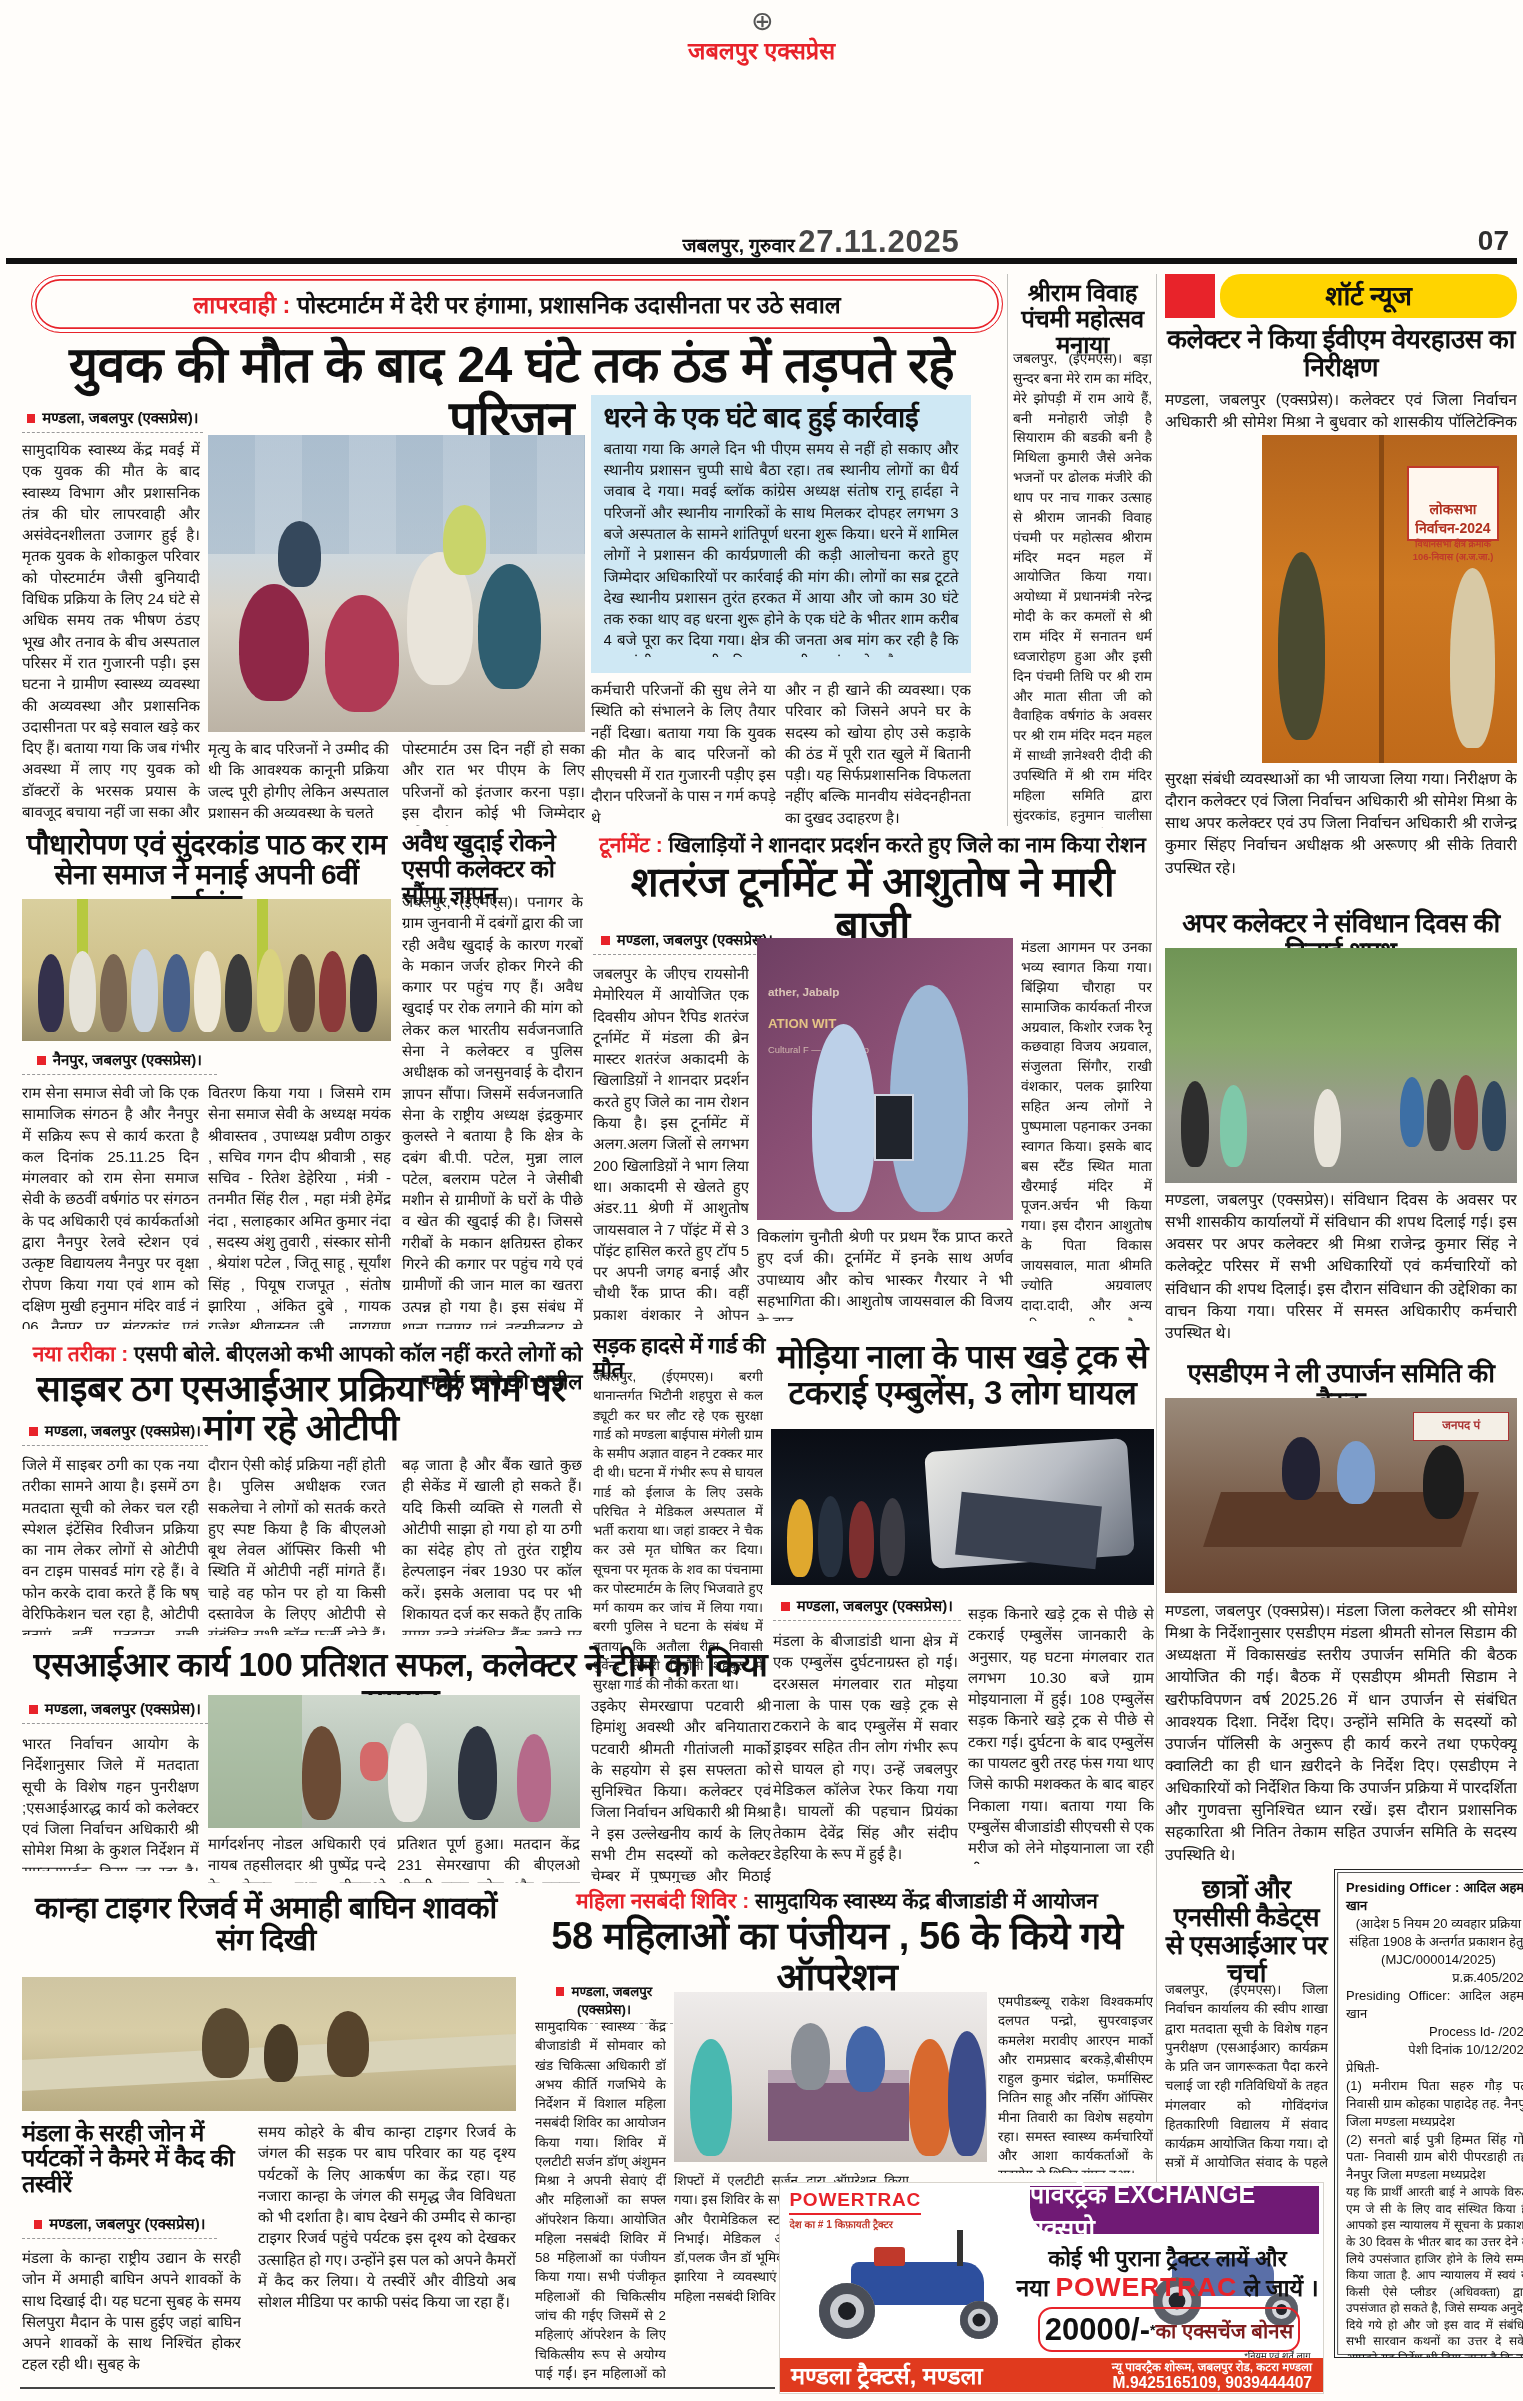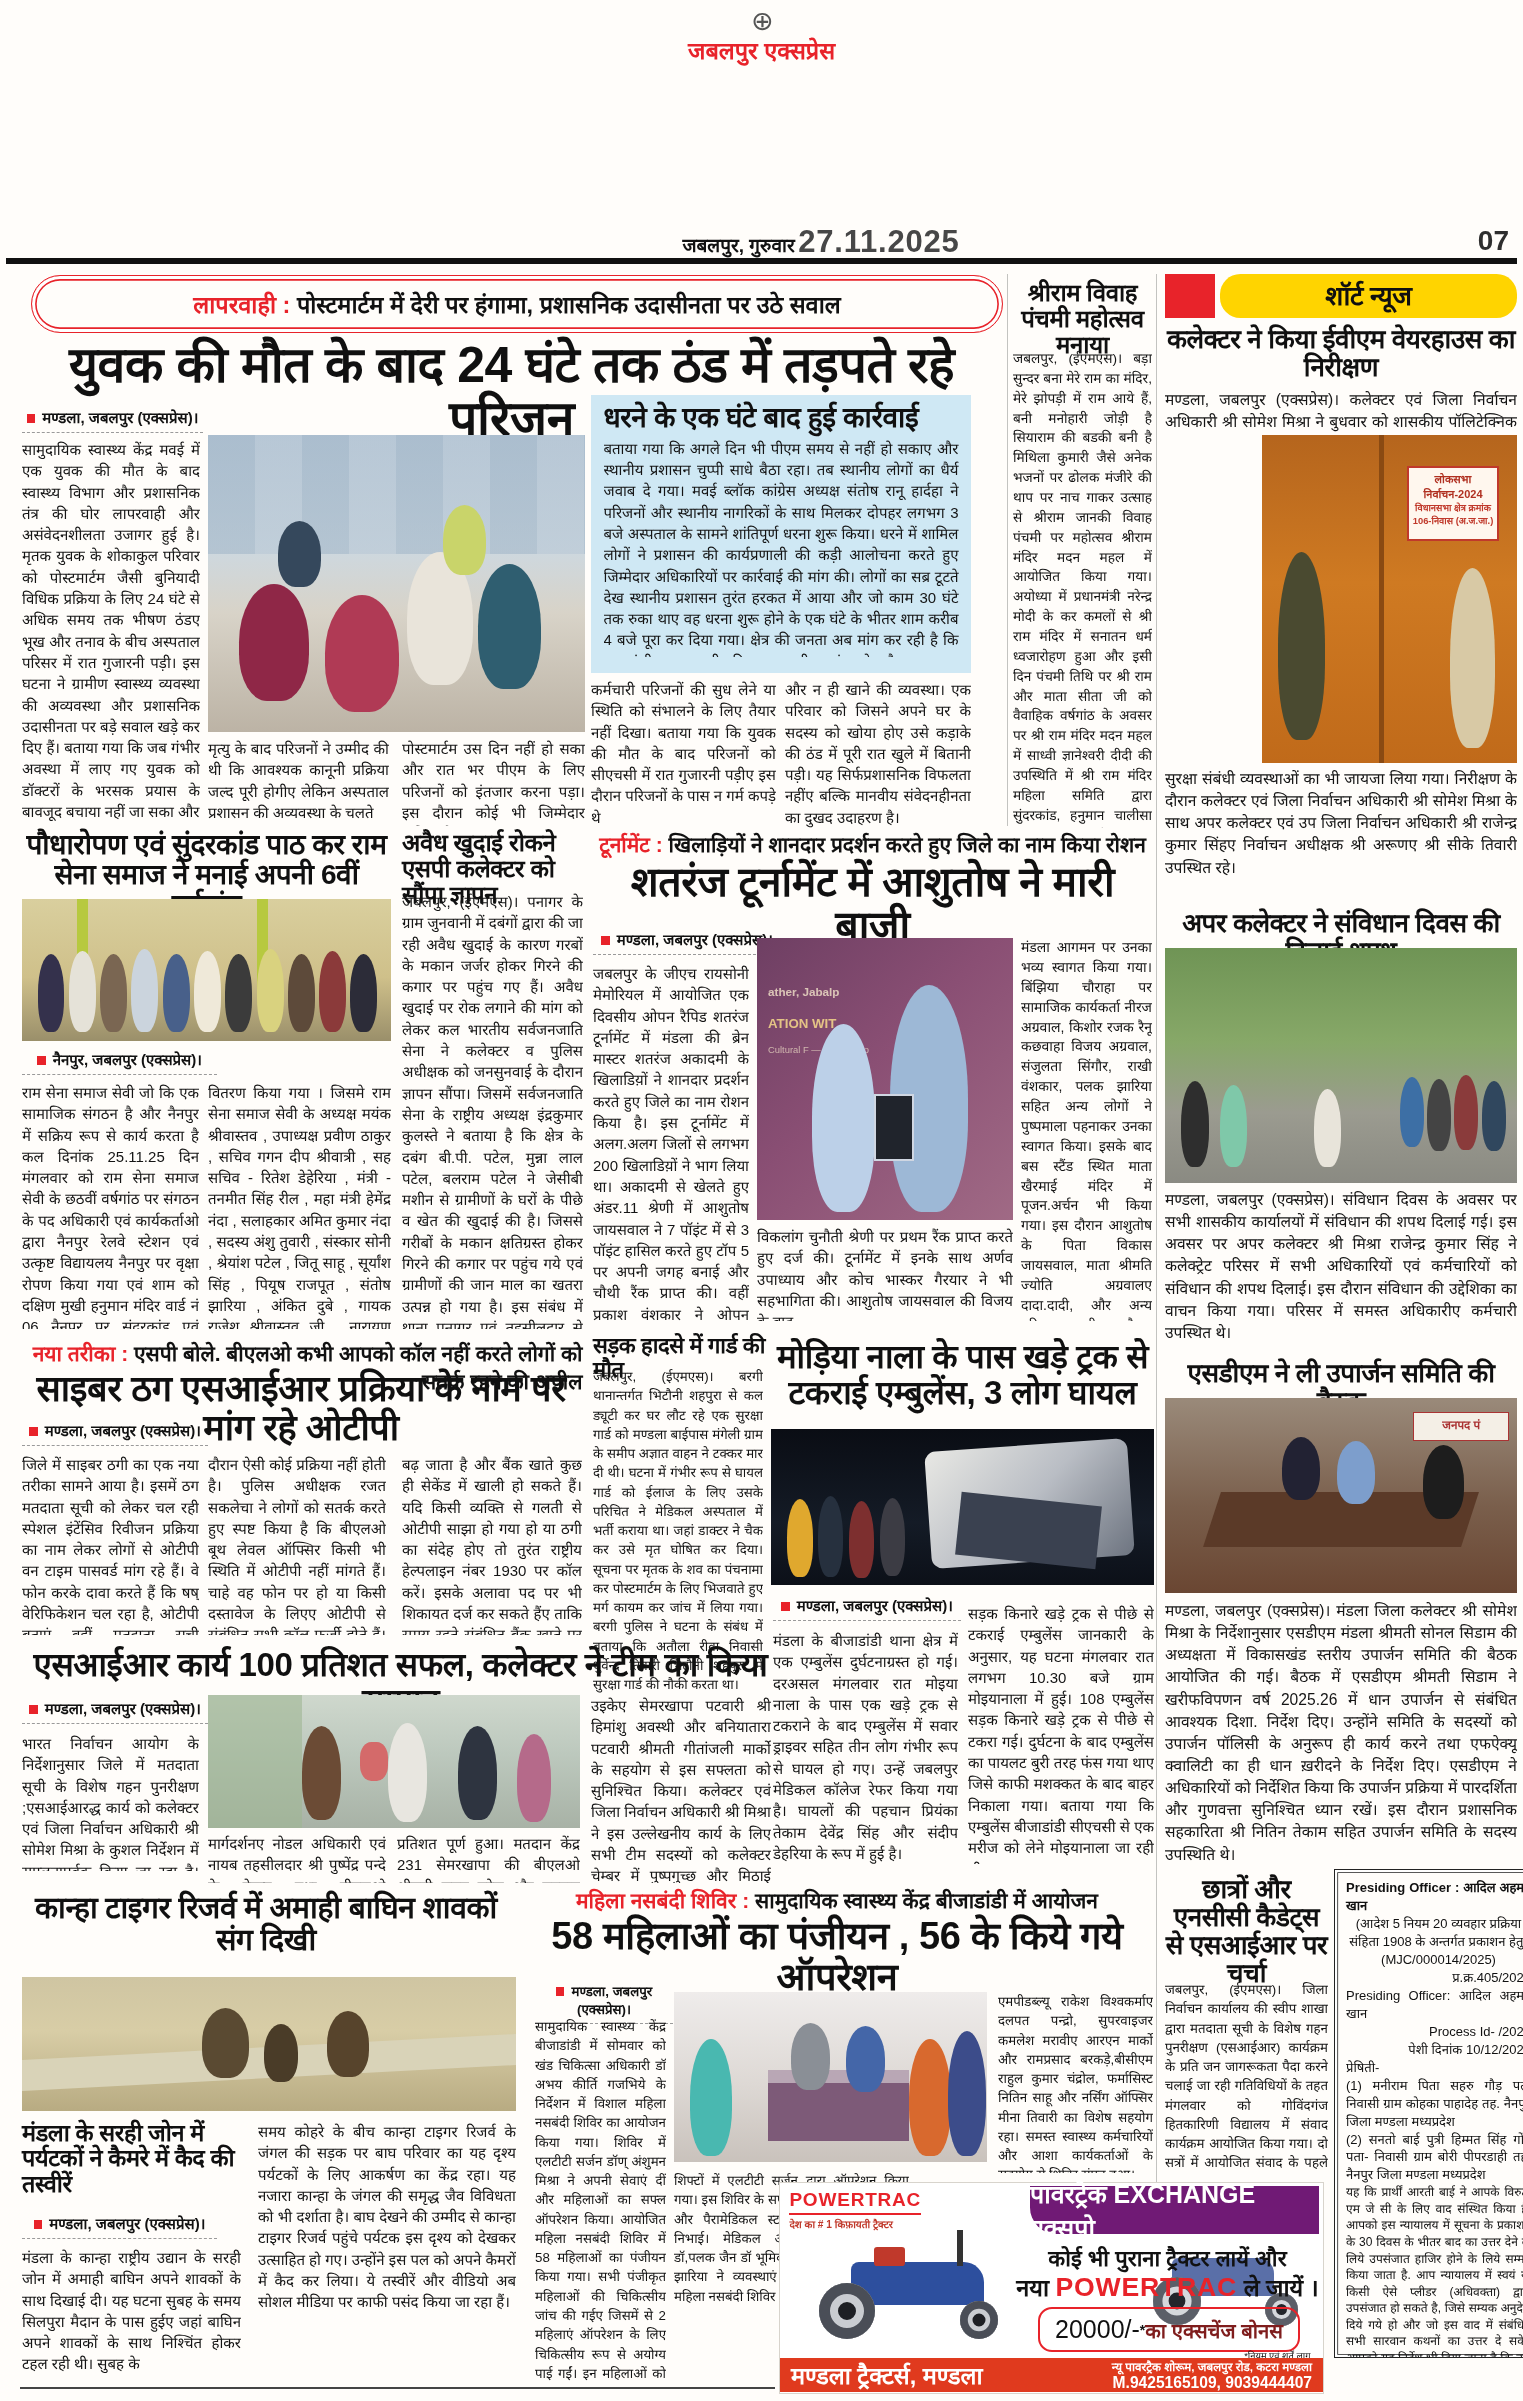--- a/index.html
+++ b/index.html
@@ -79,21 +79,21 @@
   <div class="abs yellowband" style="left:1220px;top:274px;width:297px;height:44px;">
     <span class="hl" style="font-size:26.6px;">शॉर्ट न्यूज</span>
   </div>
 
   <div class="abs hl ctr" style="left:1165px;top:325px;width:352px;font-size:26px;">कलेक्टर ने किया ईवीएम वेयरहाउस का निरीक्षण</div>
   <div class="abs body" style="left:1165px;top:389px;width:352px;height:44px;font-size:15.6px;">मण्डला, जबलपुर (एक्सप्रेस)। कलेक्टर एवं जिला निर्वाचन अधिकारी श्री सोमेश मिश्रा ने बुधवार को शासकीय पॉलिटेक्निक कॉलेज मंडला में स्थित ईवीएम एवं वीवीपेट वेयरहाउस का मासिक निरीक्षण किया। इस दौरान उनके द्वारा उक्तम वेयरहाऊस की उचित</div>
   <div class="abs body" style="left:1165px;top:435px;width:92px;height:328px;font-size:15.6px;"></div>
   <div class="photo" style="left:1262px;top:435px;width:255px;height:328px;background:linear-gradient(180deg,#b5651d 0%,#cf7a22 45%,#c06a1a 100%);">
     <div class="abs" style="left:117px;top:0;width:4.7px;height:100%;background:#8a4a12;"></div>
     <div class="abs" style="left:145px;top:31px;width:92px;height:75px;background:#fff7ee;border:2.3px solid #c0392b;padding:3.1px;box-sizing:border-box;text-align:center;">
-      <div style="font-size:11px;color:#b03020;font-weight:bold;">लोकसभा निर्वाचन-2024</div>
+      <div style="font-size:14px;color:#b03020;font-weight:bold;margin-top:28px;">लोकसभा निर्वाचन-2024</div>
       <div style="font-size:9.4px;color:#c0392b;font-weight:900;">विधानसभा क्षेत्र क्रमांक</div>
       <div style="font-size:9.4px;color:#c0392b;font-weight:900;">106-निवास (अ.ज.जा.)</div>
     </div>
     <div class="fig" style="left:15.6px;top:117px;width:47px;height:188px;background:#4a4a30;"></div>
     <div class="fig" style="left:188px;top:133px;width:45px;height:180px;background:#d8c9a5;"></div>
   </div>
   <div class="abs body" style="left:1165px;top:768px;width:352px;height:134px;font-size:15.6px;">सुरक्षा संबंधी व्यवस्थाओं का भी जायजा लिया गया। निरीक्षण के दौरान कलेक्टर एवं जिला निर्वाचन अधिकारी श्री सोमेश मिश्रा के साथ अपर कलेक्टर एवं उप जिला निर्वाचन अधिकारी श्री राजेन्द्र कुमार सिंहए निर्वाचन अधीक्षक श्री अरूणए श्री सीके तिवारी उपस्थित रहे।</div>
 
   <div class="abs hl ctr" style="left:1165px;top:909px;width:352px;font-size:26px;">अपर कलेक्टर ने संविधान दिवस की दिलाई शपथ</div>
   <div class="photo" style="left:1165px;top:948px;width:352px;height:235px;background:linear-gradient(180deg,#6f9455 0%,#87a868 40%,#9b9b90 70%,#8a8a82 100%);">
@@ -282,21 +282,21 @@
       <div style="color:#c0392b;font-weight:900;font-size:10.2px;">ESCORTS</div>
     </div>
     <div class="abs" style="left:250px;top:3.1px;width:289px;height:48px;background:#701a75;border-radius:0 0 0 26.6px;display:flex;align-items:center;justify-content:center;">
       <span style="color:#fff;font-weight:900;font-size:25px;">पावरट्रेक EXCHANGE एक्सपो</span>
     </div>
     <div class="abs ctr" style="left:235px;top:59px;width:305px;font-size:22px;font-weight:900;">कोई भी पुराना ट्रैक्टर लायें और</div>
     <div class="abs ctr" style="left:235px;top:88px;width:305px;font-size:23.5px;font-weight:900;">
       <span>नया </span><span class="red" style="font-size:26.6px;letter-spacing:0.8px;">POWERTRAC</span><span> ले जायें ।</span>
     </div>
     <div class="abs" style="left:258px;top:124px;width:258px;height:41px;border:2.3px solid #e8232a;border-radius:14px;display:flex;align-items:center;justify-content:center;">
-      <span style="font-size:25px;font-weight:400;">20000/-</span>
+      <span style="font-size:31px;font-weight:700;">20000/-</span>
         <span style="font-size:14px;font-weight:bold;vertical-align:top;">*</span>
         <span style="font-size:20.3px;font-weight:900;color:#7f1d1d;"> का एक्सचेंज बोनस</span>
     </div>
     <div class="abs" style="right:12.5px;top:166px;font-size:9.4px;">*नियम एवं शर्तें लागू</div>
     <div class="abs" style="left:0;top:175px;width:543px;height:34px;background:#e03a1e;display:flex;align-items:center;justify-content:space-between;padding:0 11px;box-sizing:border-box;">
       <span style="color:#fff;font-weight:900;font-size:23.5px;">मण्डला ट्रैक्टर्स, मण्डला</span>
       <span style="color:#fff;text-align:right;">
         <span style="display:block;font-size:11.7px;font-weight:bold;">न्यू पावरट्रैक शोरूम, जबलपुर रोड, कटरा मण्डला</span>
         <span style="display:block;font-size:15.6px;font-weight:900;">M.9425165109, 9039444407</span>
       </span>

